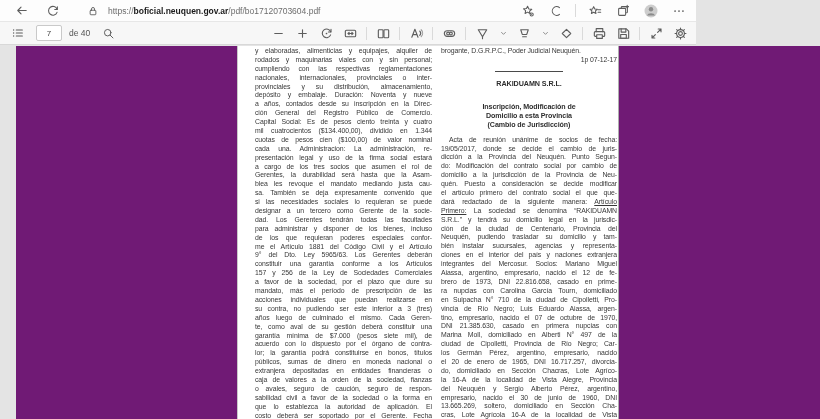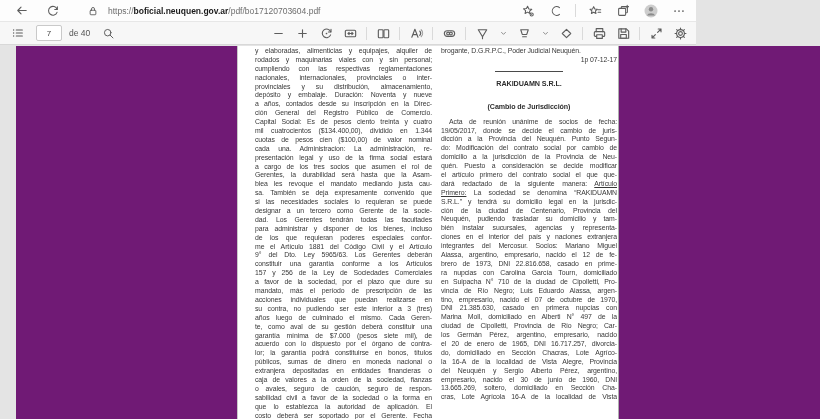--- a/index.html
+++ b/index.html
@@ -296,20 +296,22 @@
         </div>
 
       <div class="col col2">
         <div>
             <div class="tl end">brogante, D.G.R.P.C., Poder Judicial Neuquén.</div>
             <div class="tl right">1p 07-12-17</div>
           </div>
         <div class="rule"></div>
         <div class="doc-title">RAKIDUAMN S.R.L.</div>
         <div class="doc-subtitle">
+          <div>Inscripción, Modificación de</div>
+          <div>Domicilio a esta Provincia</div>
           <div>(Cambio de Jurisdicción)</div>
         </div>
         <div class="body-lines">
             <div class="tl indent">Acta de reunión unánime de socios de fecha:</div>
             <div class="tl">19/05/2017, donde se decide el cambio de juris-</div>
             <div class="tl">dicción a la Provincia del Neuquén. Punto Segun-</div>
             <div class="tl">do: Modificación del contrato social por cambio de</div>
             <div class="tl">domicilio a la jurisdicción de la Provincia de Neu-</div>
             <div class="tl">quén. Puesto a consideración se decide modificar</div>
             <div class="tl">el artículo primero del contrato social el que que-</div>

